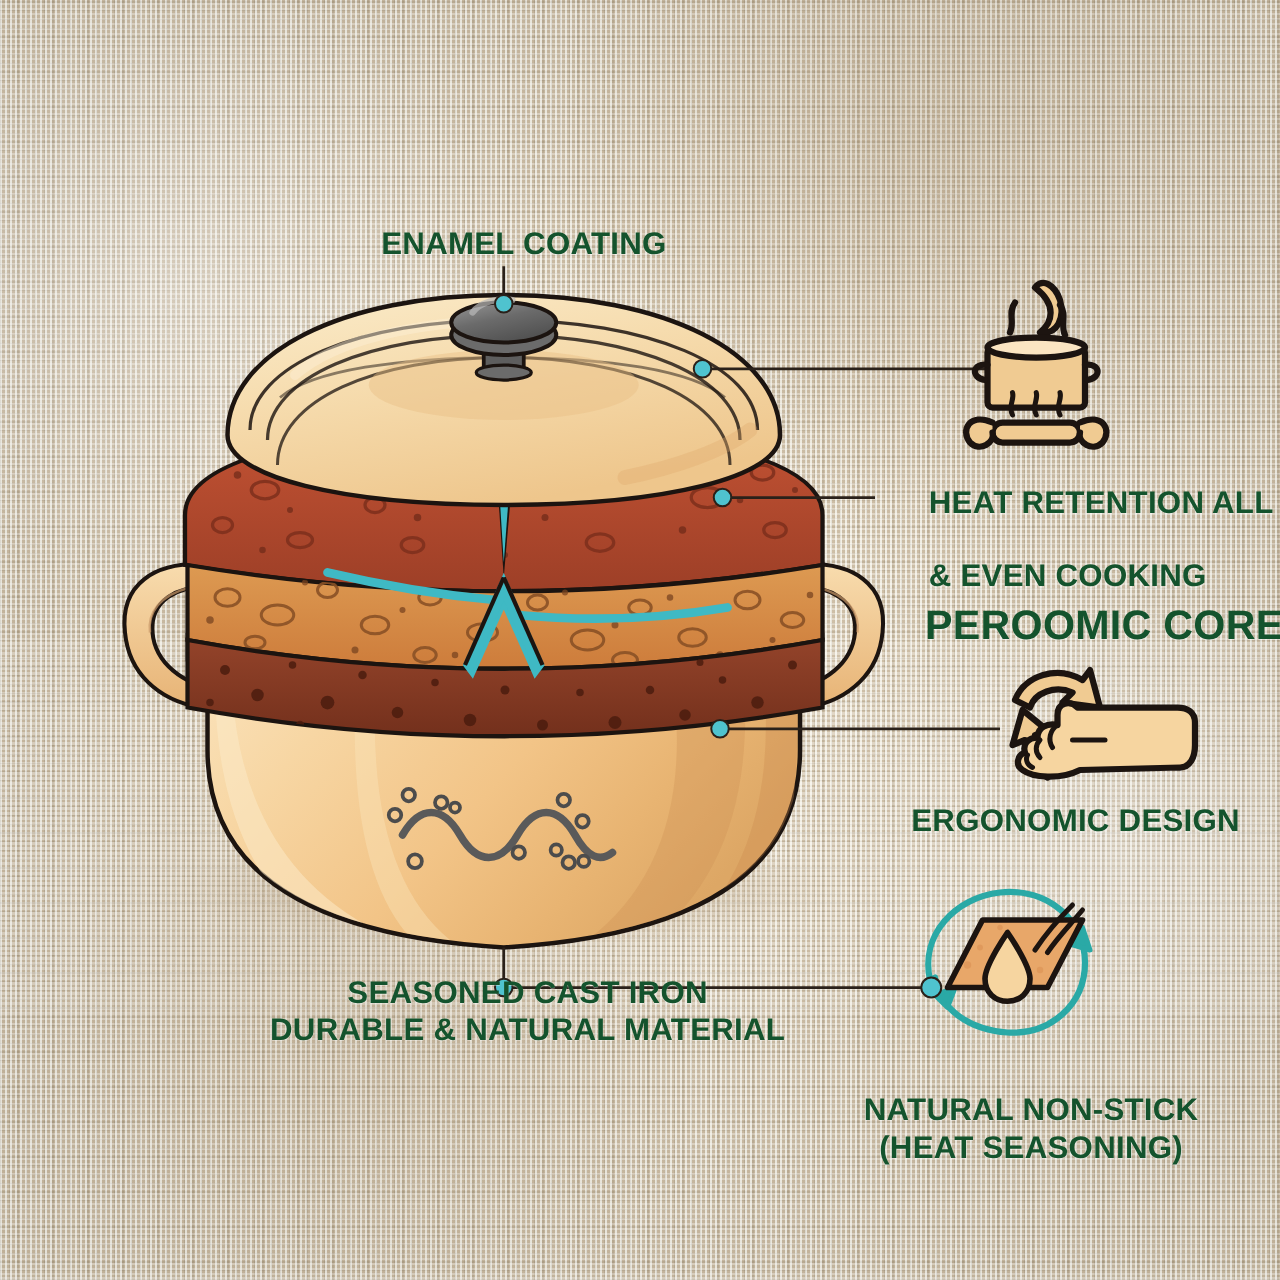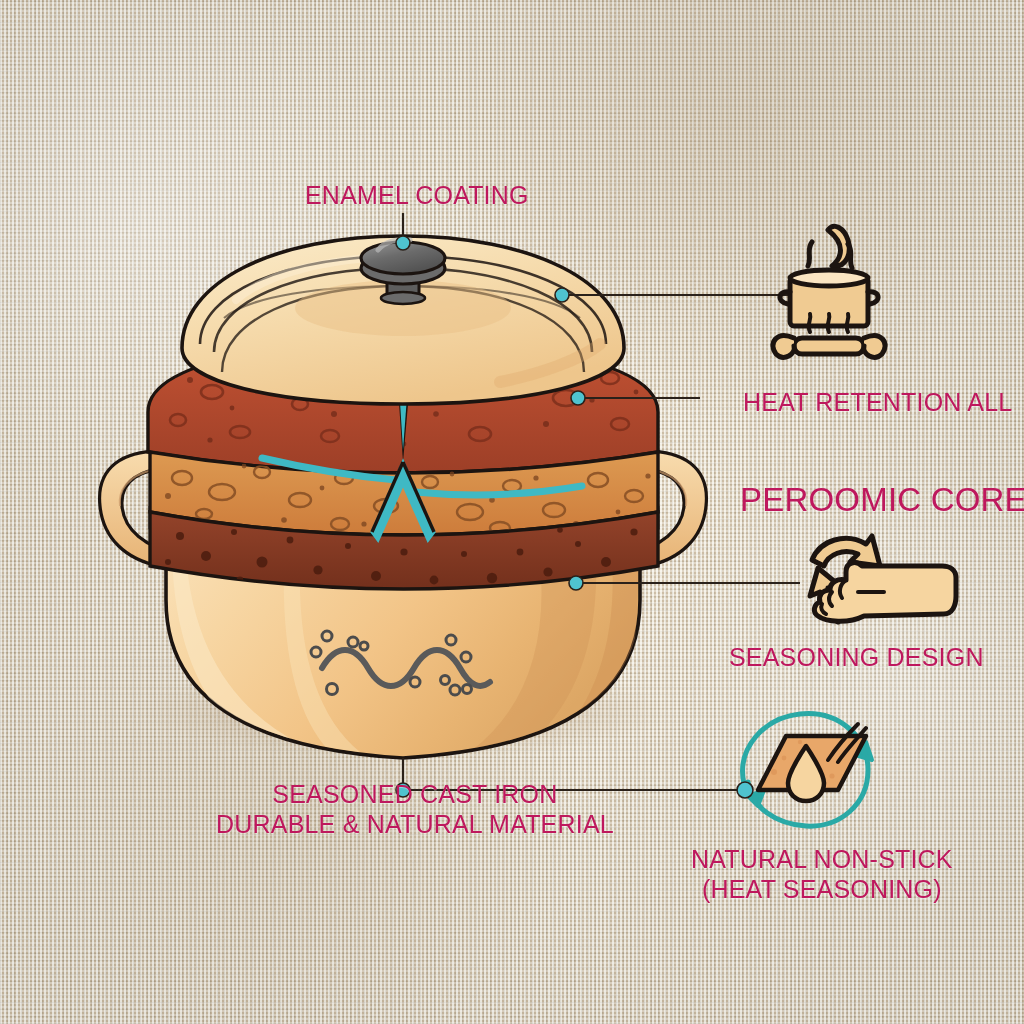--- a/index.html
+++ b/index.html
@@ -48,33 +48,33 @@
       radial-gradient(circle at 50% 50%, rgba(255,250,240,.10), rgba(0,0,0,.07) 85%);
   }
 
   
   .art{position:absolute;inset:0;}
   svg.art-svg{position:absolute;top:0;left:0;width:1024px;height:1024px;}
 
   
   .label{
     position:absolute;
-    color:#be185d;
-    font-weight:400;
+    color:#14532d;
+    font-weight:700;
     letter-spacing:.2px;
     line-height:1.18;
     white-space:pre;
     text-shadow:0 1px 0 rgba(255,255,255,.35);
   }
   #lbl-enamel{left:305px;top:181px;font-size:25px;}
   #lbl-heat{left:703px;top:388px;font-size:25px;margin-left:40px;}
   #lbl-core{left:740px;top:481px;font-size:33px;}
   #lbl-ergo{left:729px;top:643px;font-size:25px;}
   #lbl-seasoned{left:216px;top:780px;font-size:25px;}
-  #lbl-nonstick{left:691px;top:845px;font-size:25px;}
+  #lbl-nonstick{left:691px;top:874px;font-size:25px;}
 </style>
 </head>
 <body>
 
 <div id="stage">
 
   <div class="bg-base"></div>
   <div class="bg-weave"></div>
   <div class="bg-weave2"></div>
   <div class="bg-mottle"></div>
@@ -378,23 +378,23 @@
             <circle cx="832" cy="776" r="2.6"></circle>
       </g>
       <circle cx="745" cy="790" r="8" fill="#4fc3cf" stroke="#2a211a" stroke-width="1.6"></circle>
     </g>
   </svg>
   </div>
 
   <div class="label" id="lbl-enamel">ENAMEL COATING</div>
 
   <div class="label" id="lbl-heat"><span style="display: block;">HEAT RETENTION ALL</span>
+<span style="display: block;">&amp; EVEN COOKING</span></div>
+
+  <div class="label" id="lbl-core">PEROOMIC CORE</div>
+
+  <div class="label" id="lbl-ergo">ERGONOMIC DESIGN</div>
+
+  <div class="label" id="lbl-seasoned"><span style="display:block;text-align:center">SEASONED CAST IRON</span><span style="display:block;text-align:left">DURABLE &amp; NATURAL MATERIAL</span></div>
+
+  <div class="label" id="lbl-nonstick"><span style="display:block;text-align:center">NATURAL NON-STICK</span><span style="display:block;text-align:center">(HEAT SEASONING)</span></div>
+
 </div>
 
-  <div class="label" id="lbl-core">PEROOMIC CORE</div>
-
-  <div class="label" id="lbl-ergo">SEASONING DESIGN</div>
-
-  <div class="label" id="lbl-seasoned"><span style="display:block;text-align:center">SEASONED CAST IRON</span><span style="display:block;text-align:left">DURABLE &amp; NATURAL MATERIAL</span></div>
-
-  <div class="label" id="lbl-nonstick"><span style="display:block;text-align:center">NATURAL NON-STICK</span><span style="display:block;text-align:center">(HEAT SEASONING)</span></div>
-
-</div>
-
 </body></html>

